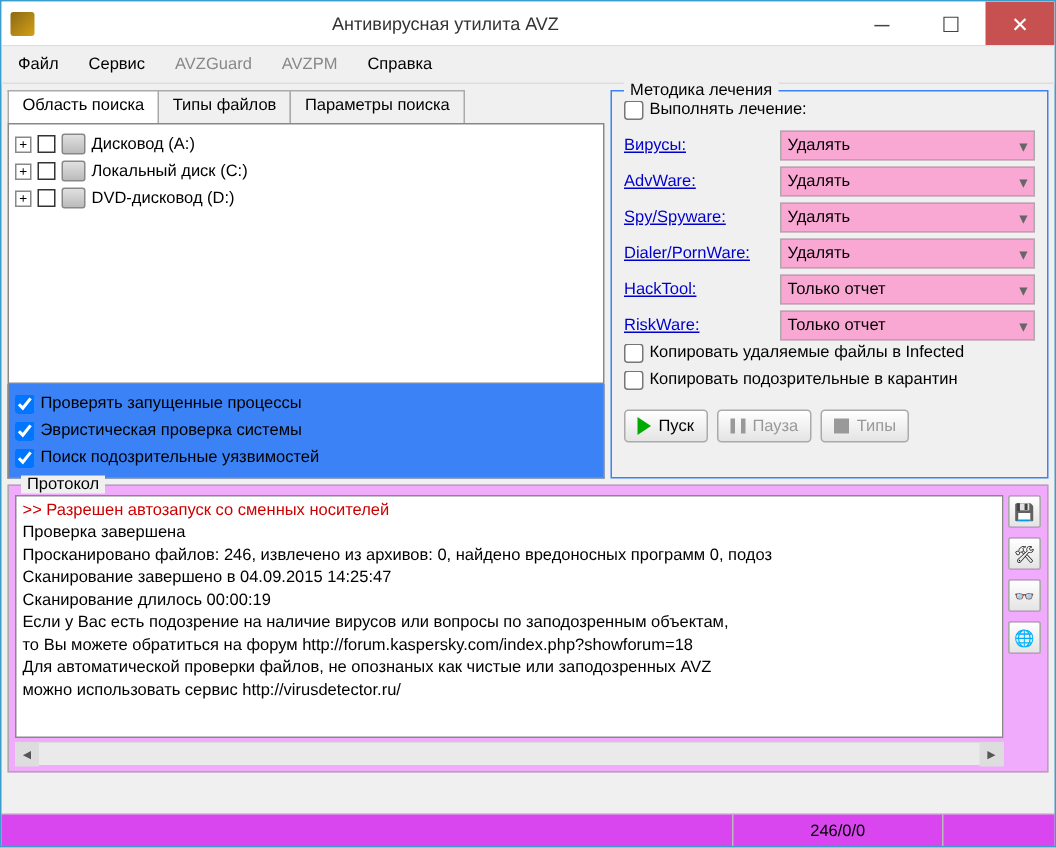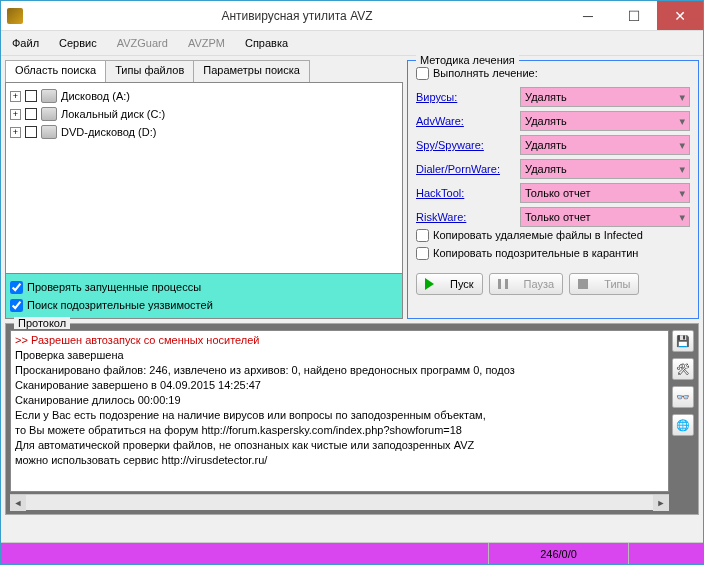--- a/index.html
+++ b/index.html
@@ -16,40 +16,40 @@
 .content{padding:4px;display:flex;gap:4px;height:267px}
 .leftpane{width:398px;display:flex;flex-direction:column}
 .tabs{display:flex;height:22px}
 .tab{padding:3px 9px;border:1px solid #aaa;border-bottom:none;background:#f0f0f0;margin-right:-1px}
 .tab.active{background:#fff;position:relative;z-index:1}
 .tree{border:1px solid #888;background:#fff;flex:1;padding:4px;overflow:auto}
 .treeitem{display:flex;align-items:center;height:18px;gap:2px}
 .expander{width:11px;height:11px;border:1px solid #888;display:flex;align-items:center;justify-content:center;font-size:9px;line-height:1;margin-right:2px}
 .chk{width:12px;height:12px;border:1px solid #333;background:#fff}
 .driveicon{width:16px;height:14px;background:linear-gradient(#e0e0e0,#bbb);border:1px solid #888;border-radius:2px;margin:0 2px}
-.checks{border:1px solid #888;border-top:none;padding:4px;background:#5eead4}
+.checks{border:1px solid #888;border-top:none;padding:4px;background:#3b82f6}
 .checkrow{display:flex;align-items:center;gap:4px;height:18px}
 .checkrow input{width:13px;height:13px}
 .rightpane{flex:1;border:1px solid #3b82f6;padding:6px 8px;position:relative}
 .grouplabel{position:absolute;top:-7px;left:8px;background:#f0f0f0;padding:0 4px;font-size:11px}
 body{background:#f0f0f0}
 .rightpane{background:#f0f0f0}
 .row{display:flex;align-items:center;height:24px;gap:4px}
 .linklabel{color:#0000cc;text-decoration:underline;width:100px}
 .sel{flex:1;height:20px;border:1px solid #aaa;background:#f9a8d4;padding:0 18px 0 4px;display:flex;align-items:center;position:relative}
 .sel::after{content:"▾";position:absolute;right:4px;color:#666}
 .chkline{display:flex;align-items:flex-start;gap:4px;height:18px}
 .chkline.disabled{color:#888}
 .btnrow{display:flex;gap:6px;margin-top:8px}
-.btn{border:1px solid #aaa;background:linear-gradient(#fff,#e4e4e4);padding:4px 8px;display:flex;align-items:center;gap:16px;border-radius:3px}
+.btn{border:1px solid #aaa;background:linear-gradient(#fff,#e4e4e4);padding:4px 8px;display:flex;align-items:center;gap:5px;border-radius:3px}
 .btn.disabled{color:#999}
 .playicon{width:0;height:0;border-left:9px solid #0a0;border-top:6px solid transparent;border-bottom:6px solid transparent}
 .pauseicon{width:10px;height:10px;border-left:3px solid #999;border-right:3px solid #999}
 .stopicon{width:10px;height:10px;background:#999}
-.protocol-wrap{margin:0 4px;border:1px solid #aaa;position:relative;padding:6px 4px 4px 4px;background:#737373}
+.protocol-wrap{margin:0 4px;border:1px solid #aaa;position:relative;padding:6px 4px 4px 4px;background:#f0abfc}
 .protocol-label{position:absolute;top:-7px;left:8px;background:#f0f0f0;padding:0 4px}
 .protocol-inner{display:flex;gap:3px}
 .log{border:1px solid #888;background:#fff;height:162px;flex:1;padding:2px 4px;overflow:auto;line-height:15px}
 .log .warn{color:#c00}
 .sidebtns{display:flex;flex-direction:column;gap:6px;width:22px}
 .sidebtn{width:22px;height:22px;border:1px solid #aaa;background:linear-gradient(#fff,#e4e4e4);display:flex;align-items:center;justify-content:center;border-radius:2px}
 .hscroll{height:16px;background:#eaeaea;border-top:1px solid #ccc;position:relative;margin-top:2px}
 .hscroll .arrow{position:absolute;top:0;width:16px;height:16px;background:#ddd;display:flex;align-items:center;justify-content:center;font-size:9px;color:#555}
 .hscroll .arrow.l{left:0}
 .hscroll .arrow.r{right:0}
@@ -107,20 +107,24 @@
         <span>DVD-дисковод (D:)</span>
       </div>
     </div>
     <div class="checks">
       <label class="checkrow">
           <input type="checkbox" checked="" style="">
           <span>Проверять запущенные процессы</span>
         </label>
       <label class="checkrow">
           <input type="checkbox" checked="" style="">
+          <span>Эвристическая проверка системы</span>
+        </label>
+      <label class="checkrow">
+          <input type="checkbox" checked="" style="">
           <span>Поиск подозрительные уязвимостей</span>
         </label>
     </div>
   </div>
 
   <div class="rightpane">
     <div class="grouplabel">Методика лечения</div>
     <label class="chkline">
         <input type="checkbox" style="">
         <span>Выполнять лечение:</span>

